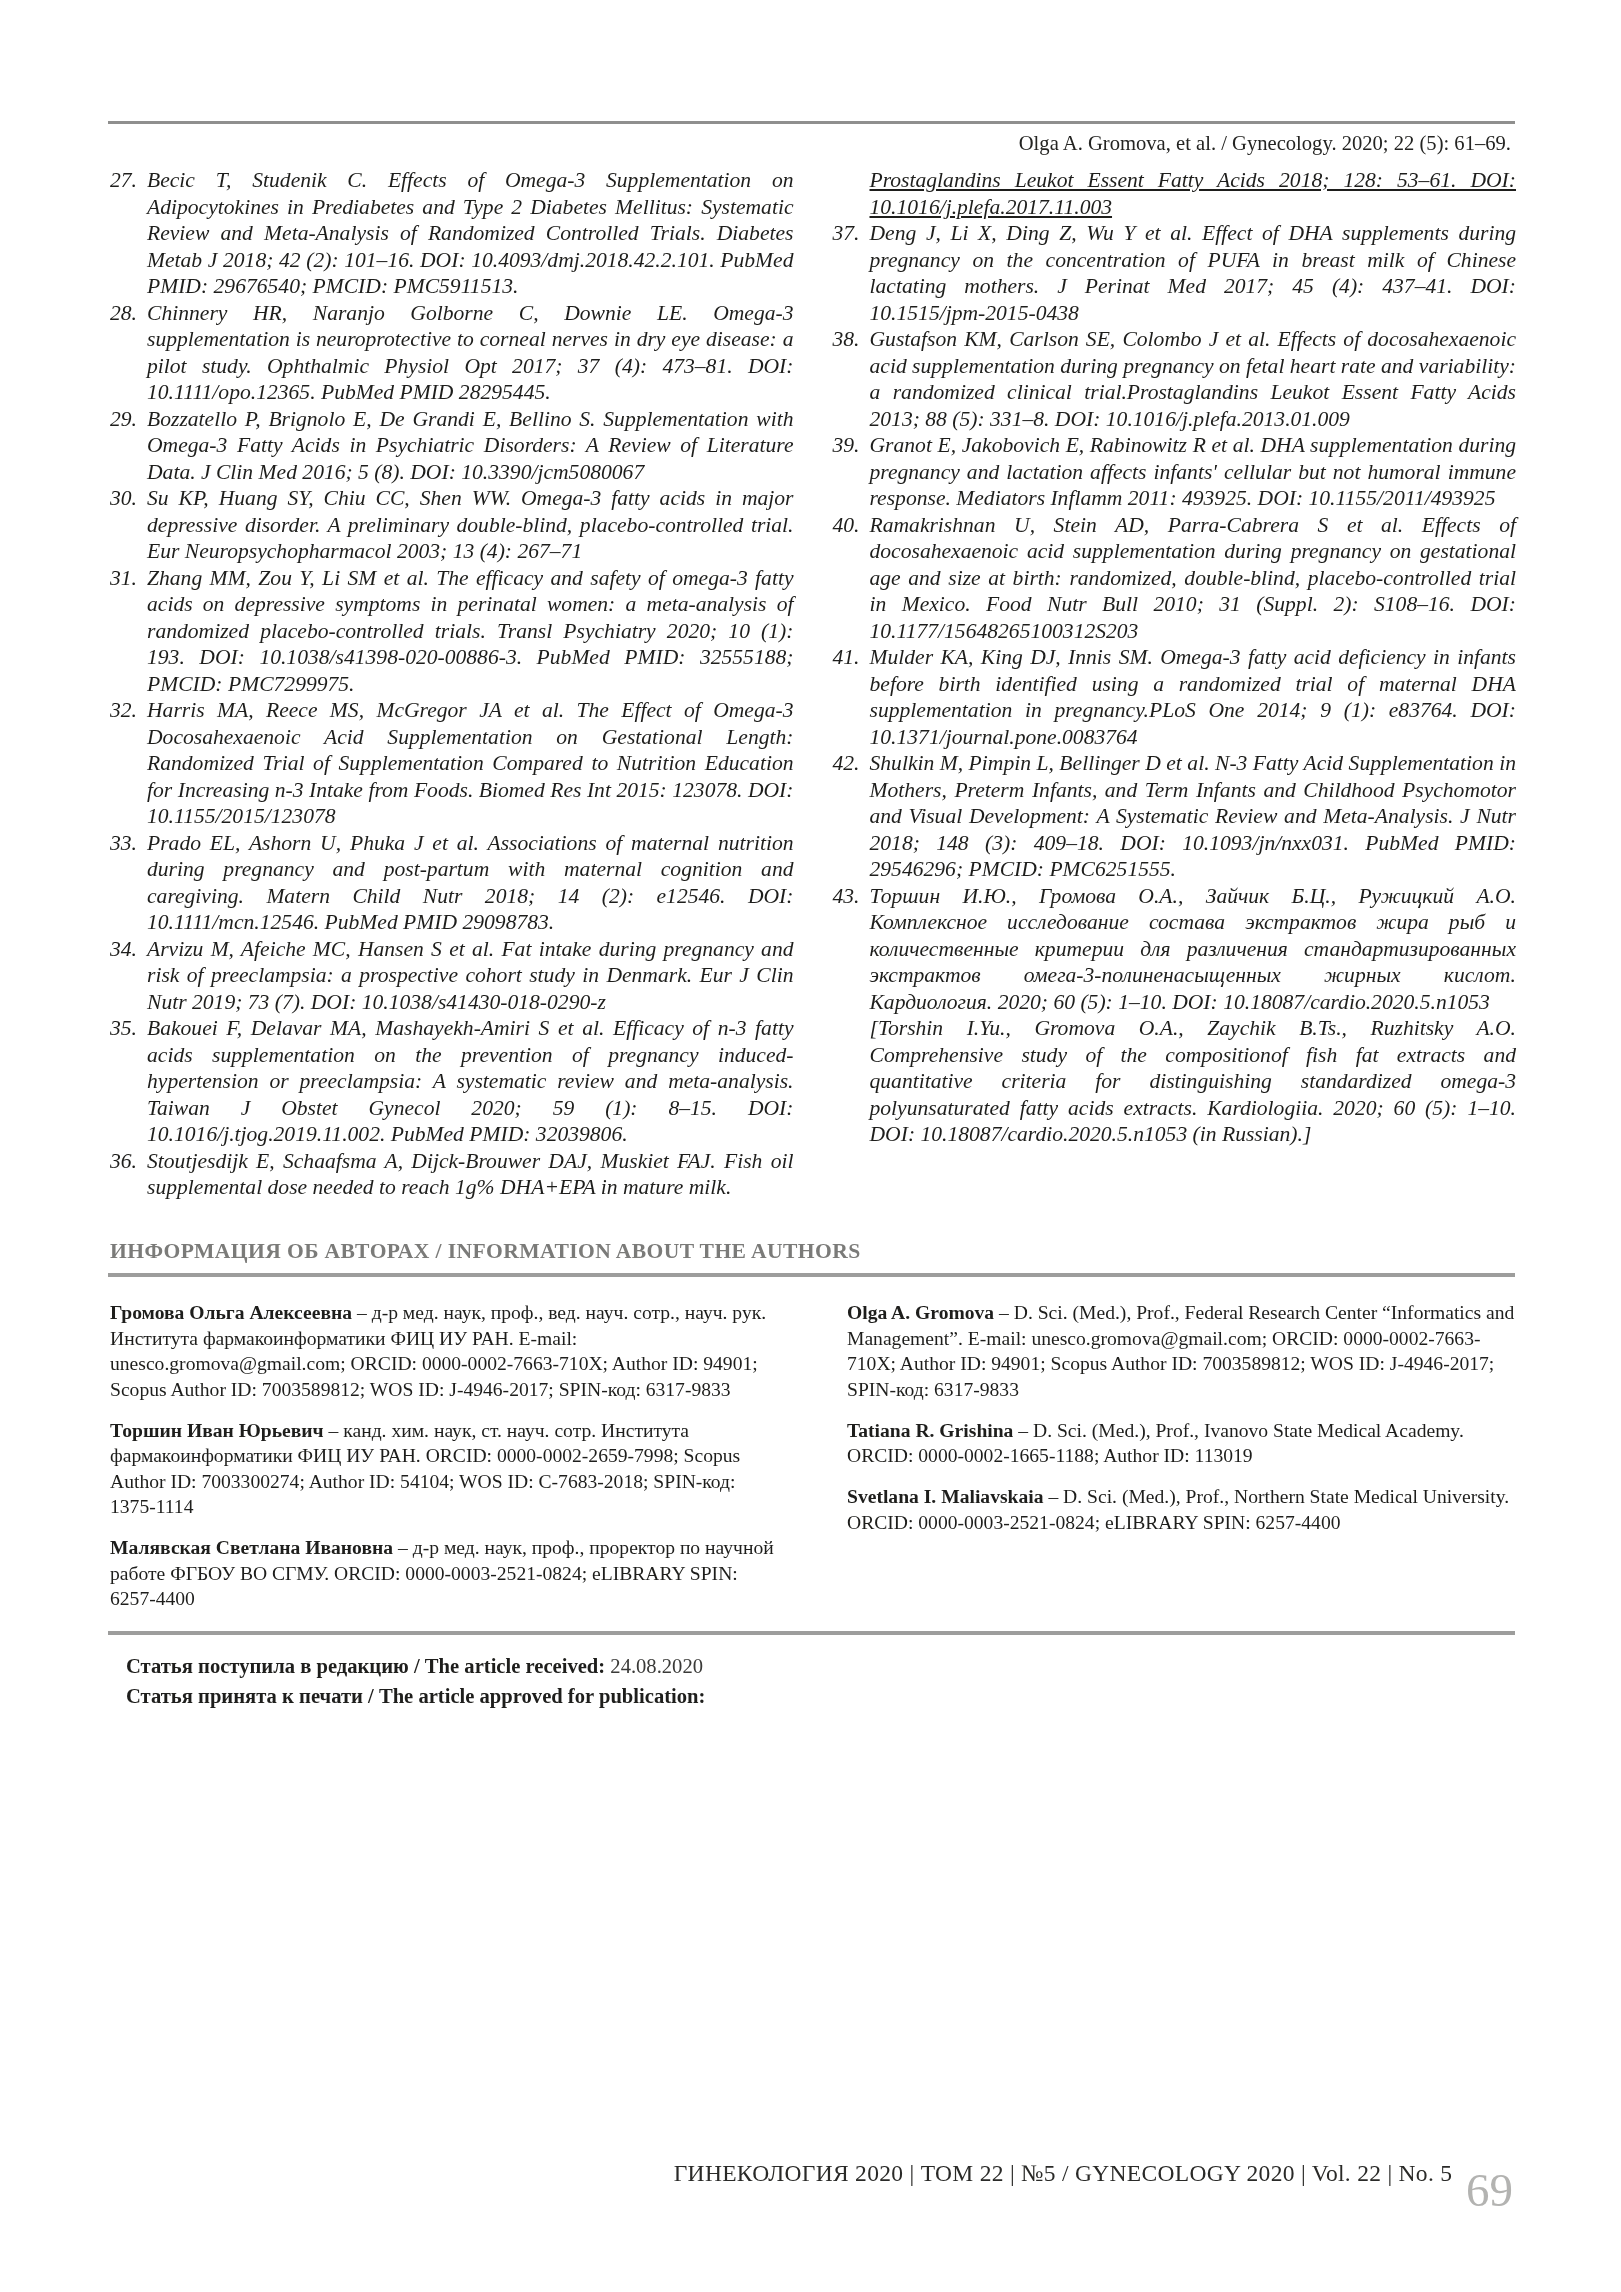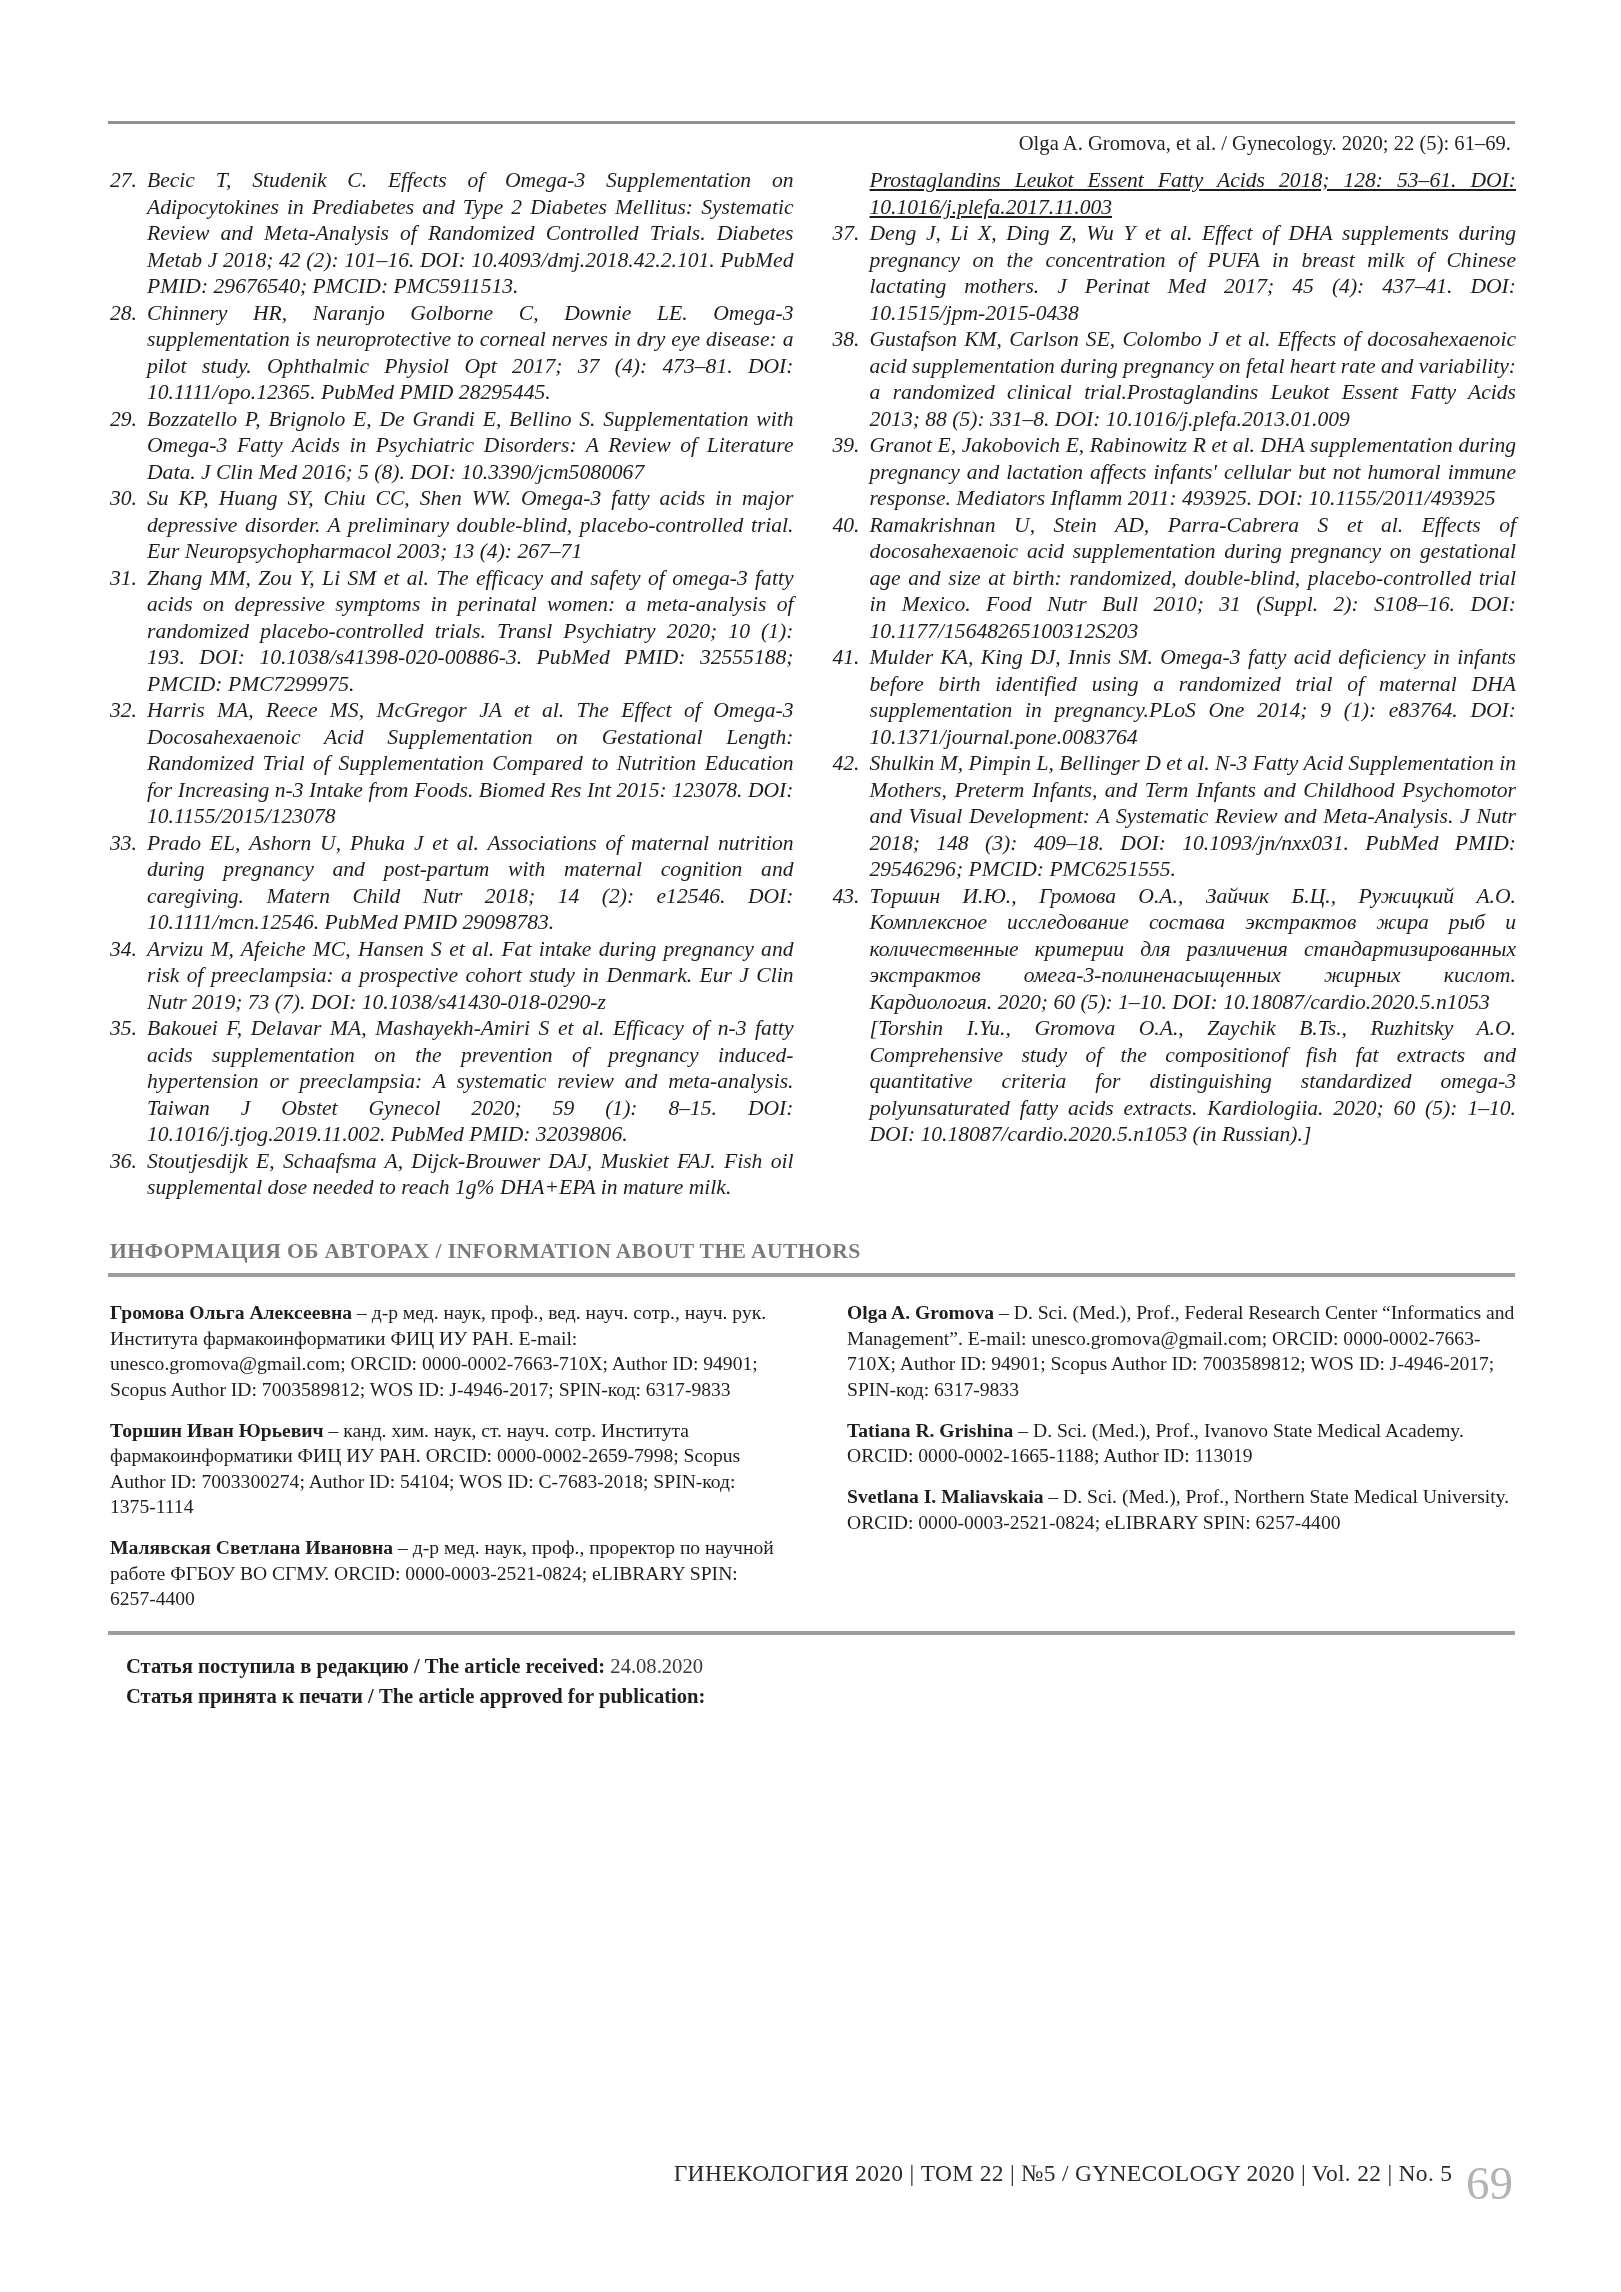--- a/index.html
+++ b/index.html
@@ -72,21 +72,21 @@
   
   .footer {
     position: absolute; top: 2160px; right: 108px;
     display: flex; align-items: flex-start;
   }
   .footer-journal {
     font-size: 23.5px; color: #2a2a28; letter-spacing: 0.3px;
   }
   .footer-page-number {
     font-size: 47px; color: #b3b3b1; margin-left: 13.7px;
-    font-weight: normal; line-height: 47px;
+    font-weight: normal; line-height: 47px; margin-top: 7px;
   }
 </style>
 </head>
 <body>
 
 <div class="page">
 
   <div class="header-citation">Olga A. Gromova, et al. / Gynecology. 2020; 22 (5): 61–69.</div>
   <div class="rule rule-header"></div>
 

